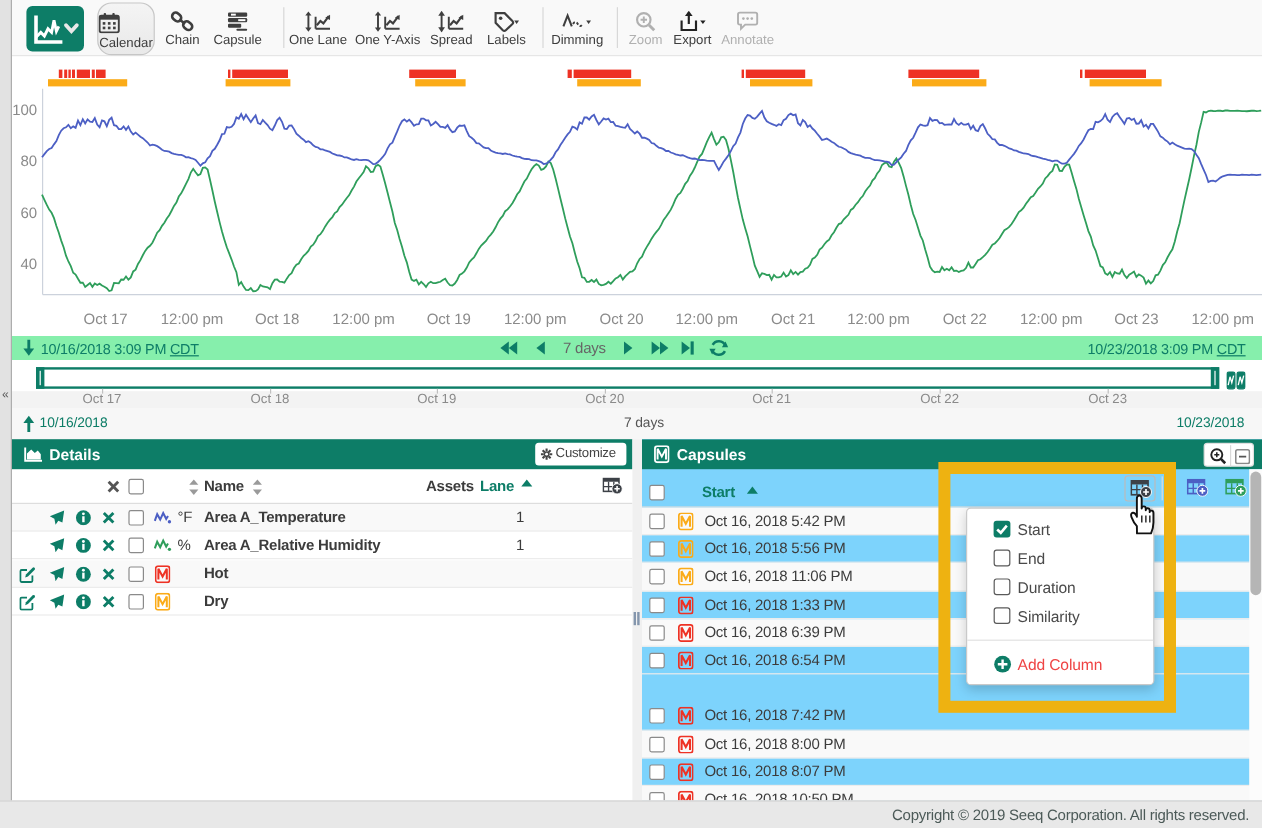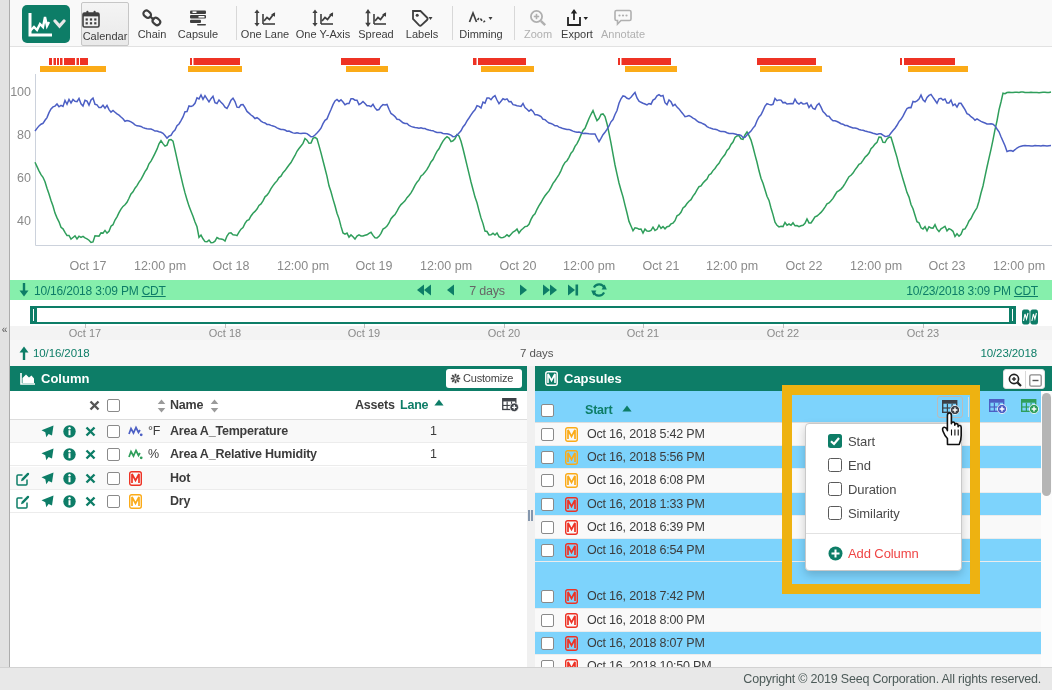--- a/index.html
+++ b/index.html
@@ -10,21 +10,21 @@
 #leftstrip{left:0;top:0;width:10px;height:690px;background:#e2e2e2;border-right:1px solid #adadad}
 #collapser{left:0px;top:322px;width:9px;height:16px;color:#555;font-size:10px;line-height:16px;text-align:center}
 
 #toolbar{left:10px;top:0;width:1042px;height:47px;background:#f9f9f9;border-bottom:1px solid #e2e2e2}
 .tbtn{position:absolute;top:2px;height:43px;text-align:center;color:#3d3d3d}
 .tbtn .ic{position:absolute;left:0;right:0;top:7px;height:20px}
 .tbtn .lb{position:absolute;left:50%;transform:translateX(-50%);top:26px;font-size:11px;line-height:12px;white-space:nowrap}
 .tbtn.dis{color:#b0b0b0}
 .tsep{position:absolute;top:6px;width:1px;height:34px;background:#d8d8d8}
 #viewbtn{position:absolute;left:12px;top:5px;width:48px;height:38px;background:#0d7d67;border-radius:5px}
-#calbtn{position:absolute;left:71px;top:2px;width:48px;height:44px;border:1px solid #c6c6c6;border-radius:2px;
+#calbtn{position:absolute;left:71px;top:2px;width:48px;height:44px;border:1px solid #c6c6c6;border-radius:12px;
  background:linear-gradient(#f4f4f4,#e9e9e9)}
 
 #chart{left:10px;top:47px;width:1042px;height:233px;background:#fff}
 
 #navrow{left:10px;top:280px;width:1042px;height:20px;background:#86efac;font-size:11.5px;letter-spacing:-0.2px}
 .tealtxt{color:#0d7d67}
 
 #timebar{left:10px;top:300px;width:1042px;height:26px;background:#fff}
 #tbar{position:absolute;left:20px;top:6px;width:986px;height:18px;border:2px solid #0d7d67;background:#fff}
 .thandle{position:absolute;top:-2px;width:7px;height:18px;background:#0d7d67}
@@ -303,21 +303,21 @@
       </svg>
       <div class="tealtxt" style="position:absolute;left:23px;top:7px">10/16/2018</div>
       <div style="position:absolute;left:510px;top:7px;color:#555">7 days</div>
       <div class="tealtxt" style="position:absolute;right:15px;top:7px">10/23/2018</div>
     </div>
     <div class="abs" id="details">
       <div class="phead"><svg width="16" height="13" viewBox="0 0 16 13" style="position:absolute;left:10px;top:6px">
 <path d="M1 1 L1 12 L15 12" stroke="#fff" stroke-width="1.6" fill="none"></path>
 <path d="M2.5 11 L2.5 6 L6 2.5 L9 5.5 L11.5 3.5 L14 6.5 L14 11 Z" fill="#fff"></path>
         </svg>
-<span style="margin-left:31px">Column</span>
+<span style="margin-left:31px">Details</span>
 <div class="hbtn" style="right:5px;top:3px;width:76px;height:19px">
 <svg width="11" height="11" viewBox="0 0 14 14" style="position:absolute;left:4px;top:4px">
 <g fill="#444">
               <circle cx="7" cy="7" r="3"></circle>
 <g stroke="#444" stroke-width="2.2">
 <line x1="7" y1="1" x2="7" y2="4"></line>
                 <line x1="7" y1="10" x2="7" y2="13"></line>
 <line x1="1" y1="7" x2="4" y2="7"></line>
                 <line x1="10" y1="7" x2="13" y2="7"></line>
 <line x1="2.8" y1="2.8" x2="4.9" y2="4.9"></line>
@@ -523,21 +523,21 @@
 <path d="M3 12 L3 3 L6.5 9.5 L10 3 L10 12" stroke="#fbab18" stroke-width="1.7" fill="none"></path>
         </svg>
 <span class="rtxt" style="left:52px;top:4px">Oct 16, 2018 5:56 PM</span>
       </div>
       <div class="row odd" style="top:103.4px;height:23.2px">
         <div class="cb" style="left:6px;top:5px"></div>
         <svg width="13" height="15" viewBox="0 0 13 15" style="position:absolute;left:30px;top:4px">
 <rect x="0.7" y="0.7" width="11.6" height="13.6" rx="2" fill="none" stroke="#fbab18" stroke-width="1.4"></rect>
 <path d="M3 12 L3 3 L6.5 9.5 L10 3 L10 12" stroke="#fbab18" stroke-width="1.7" fill="none"></path>
         </svg>
-<span class="rtxt" style="left:52px;top:4px">Oct 16, 2018 6:08 PM</span>
+<span class="rtxt" style="left:52px;top:4px">Oct 16, 2018 11:06 PM</span>
       </div>
       <div class="row" style="top:126.6px;height:23.2px">
         <div class="cb" style="left:6px;top:5px"></div>
         <svg width="13" height="15" viewBox="0 0 13 15" style="position:absolute;left:30px;top:4px">
 <rect x="0.7" y="0.7" width="11.6" height="13.6" rx="2" fill="none" stroke="#ee3224" stroke-width="1.4"></rect>
 <path d="M3 12 L3 3 L6.5 9.5 L10 3 L10 12" stroke="#ee3224" stroke-width="1.7" fill="none"></path>
         </svg>
 <span class="rtxt" style="left:52px;top:4px">Oct 16, 2018 1:33 PM</span>
       </div>
       <div class="row odd" style="top:149.8px;height:23.2px">

